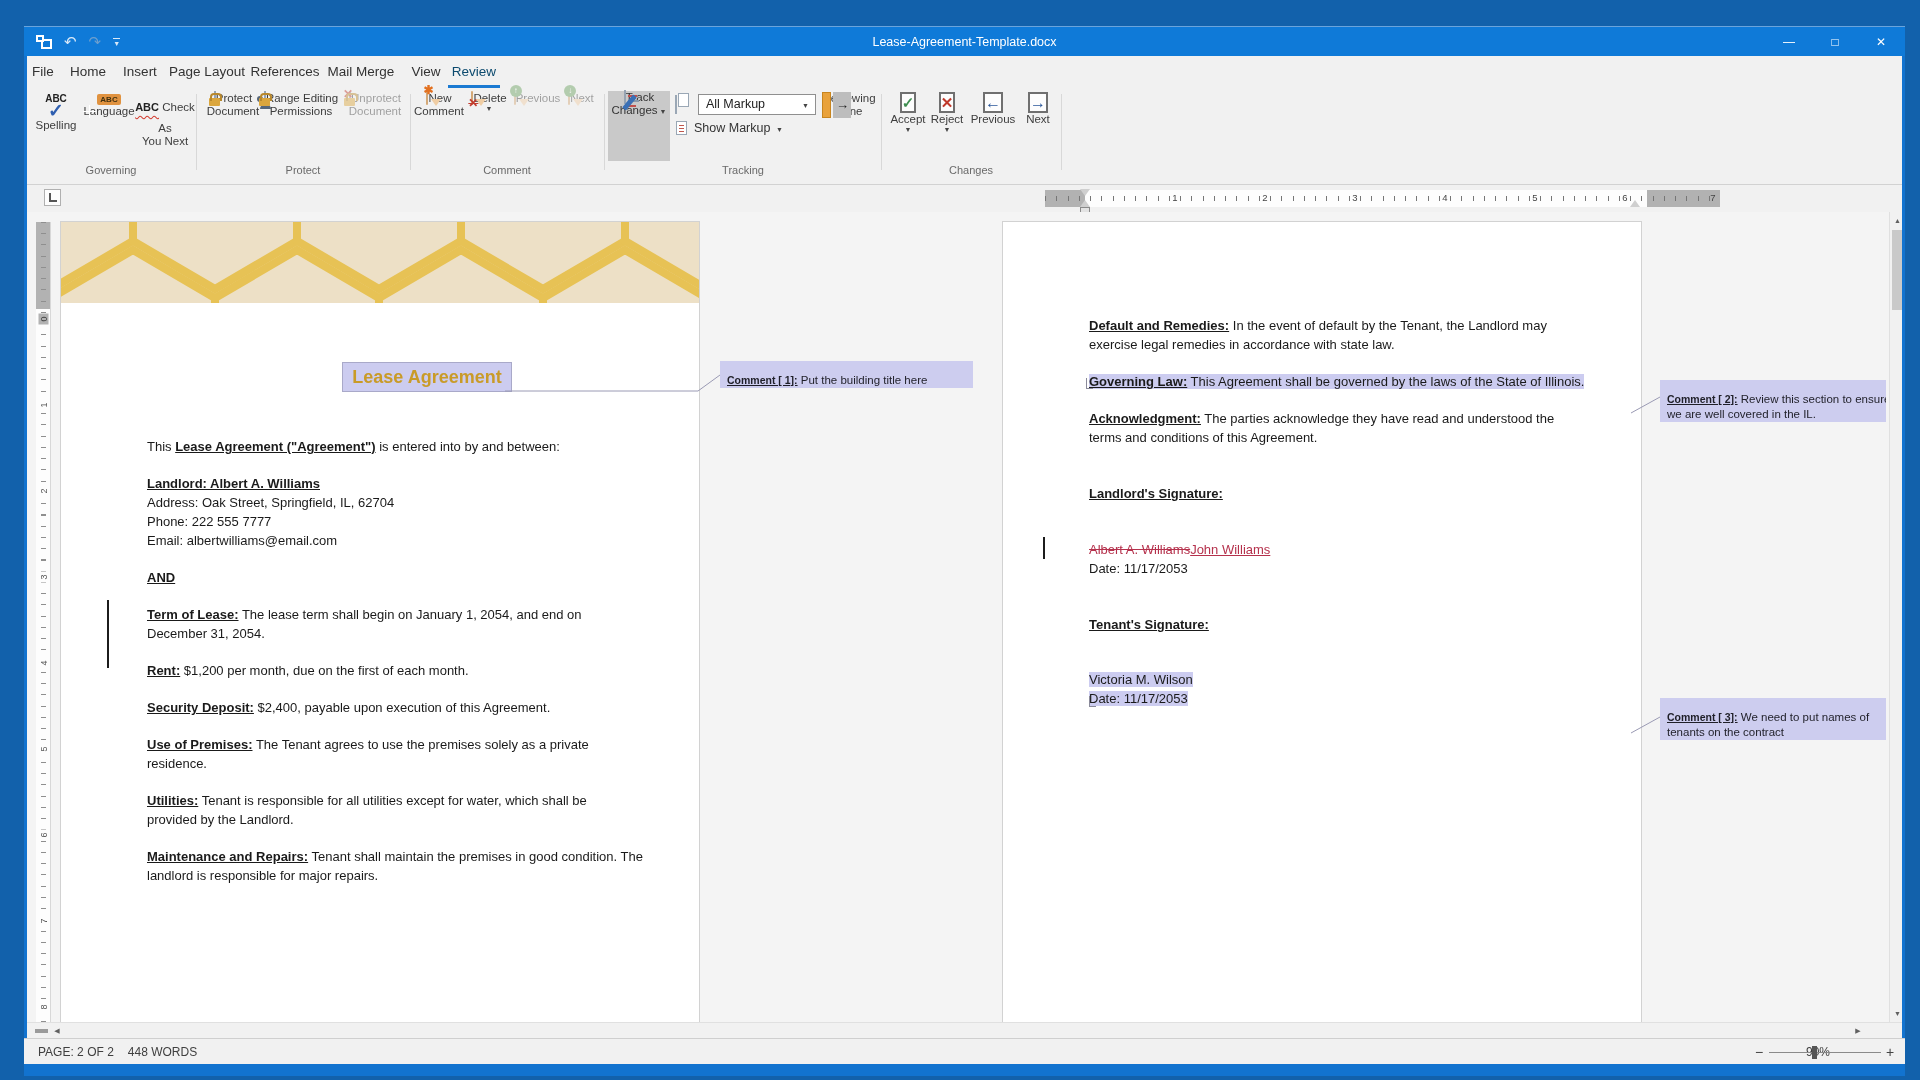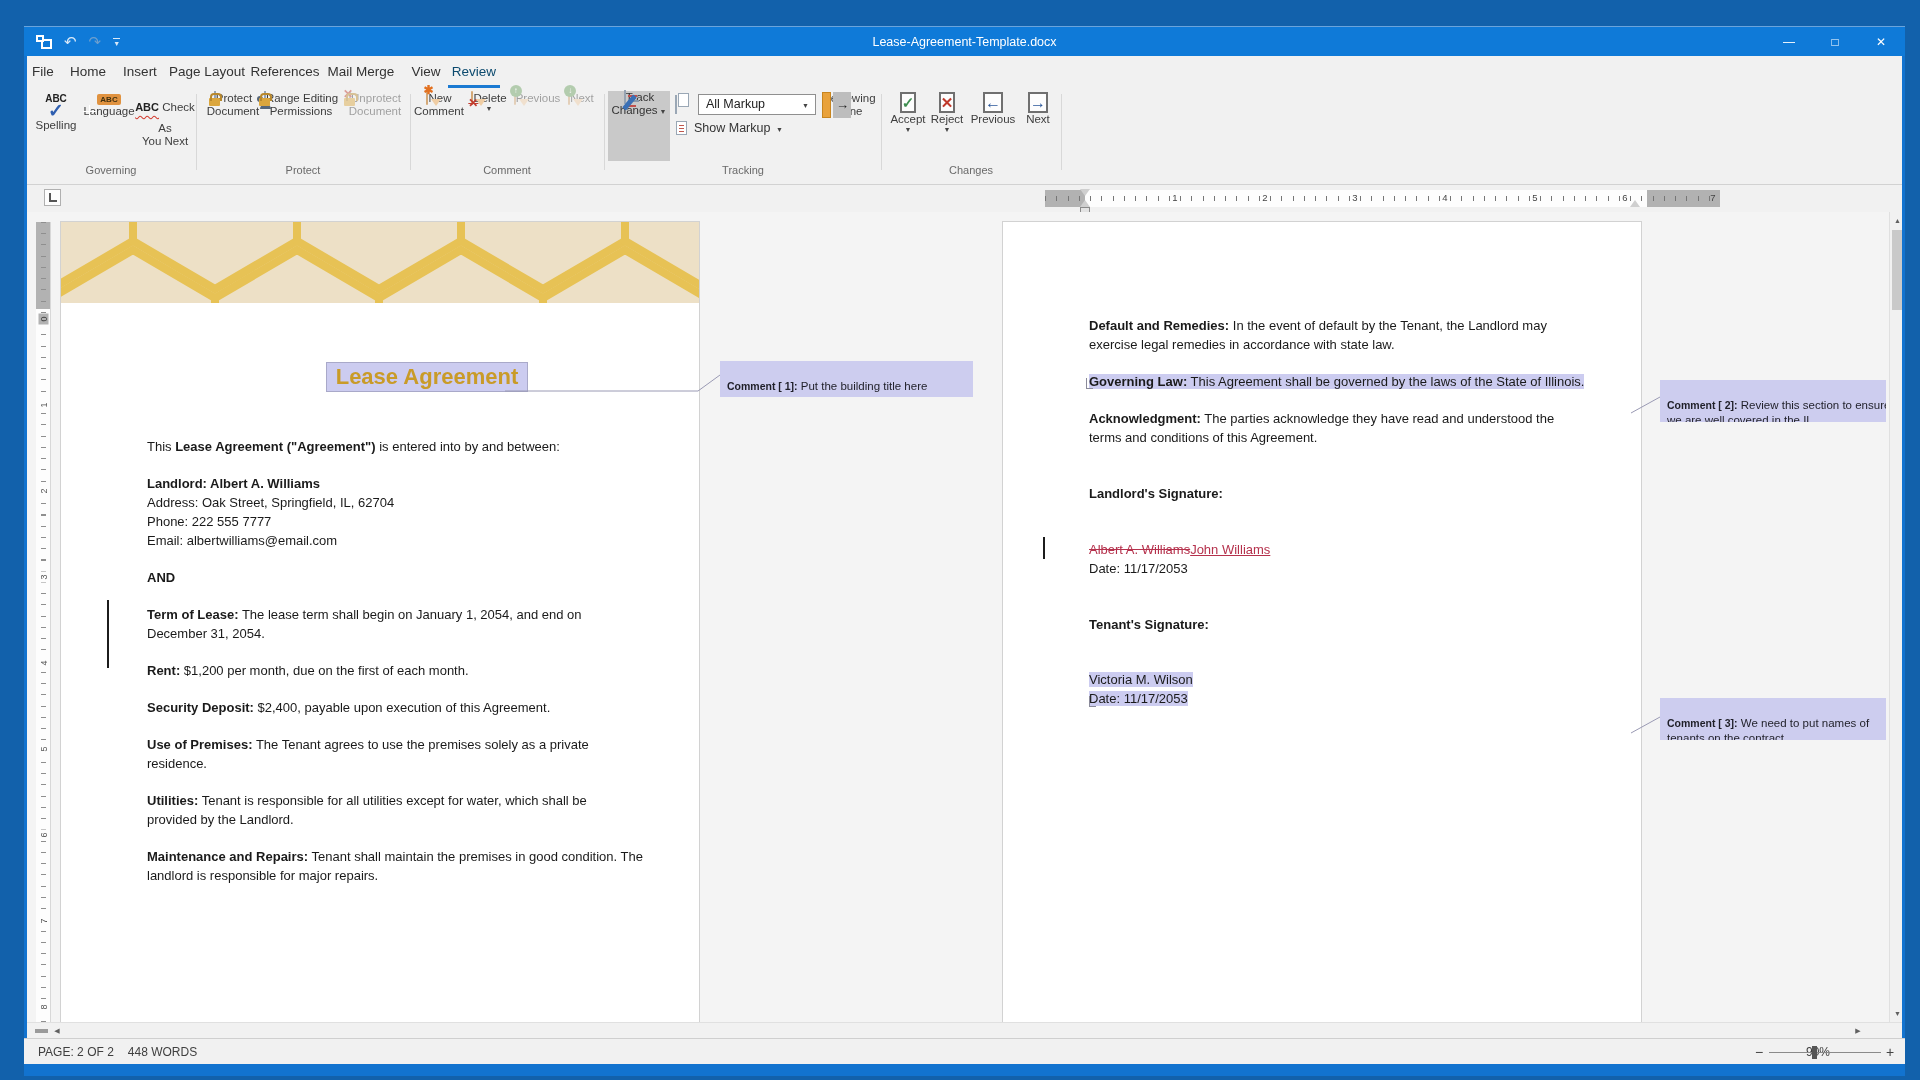--- a/index.html
+++ b/index.html
@@ -107,40 +107,40 @@
   .vruler .vr-top { height:87px; background:#b2b2b2; }
   .vruler .vticks { position:absolute; left:5px; top:0; width:5px; height:800px; background:repeating-linear-gradient(to bottom,#8f8f8f 0 1px, transparent 1px 11.25px); }
   .vnum { position:absolute; left:2px; width:11px; text-align:center; font-size:9px; color:#555; transform:rotate(-90deg); background:#fdfdfd; }
   .vnum.on-gray { background:#b2b2b2; color:#3f3f3f; }
 
   .page { position:absolute; top:10px; width:638px; height:800px; background:#fff; box-shadow:0 0 0 1px #d2d2d2; overflow:hidden; font-size:13px; line-height:19px; color:#1a1a1a; }
   .page-1 { left:34px; }
   .page-2 { left:976px; }
   .banner { display:block; width:638px; height:81px; }
   .doc-title { position:absolute; left:86px; top:140px; width:560px; text-align:center; }
-  .title-hl { display:inline-block; background:#ccccf0; border:1px solid #a9a9c9; padding:1px 9px; color:#c99b28; font-weight:bold; font-size:22px; line-height:26px; }
+  .title-hl { display:inline-block; background:#ccccf0; border:1px solid #a9a9c9; padding:1px 9px; color:#c99b28; font-weight:bold; font-size:18px; line-height:26px; }
   .pbody { position:absolute; left:86px; width:560px; }
   .p1body { top:215px; }
   .p2body { top:94px; }
   .para { margin-bottom:18px; }
   .mt37 { margin-top:37px; }
   .mt36 { margin-top:36px; }
-  b { font-weight:bold; }
+  b { font-weight:bold;text-decoration:underline; }
   .hl-y { background:#ffff00; }
   .hl-l { background:#ccccf0; }
   .del { color:#b5314c; text-decoration:line-through; }
   .ins { color:#b5314c; text-decoration:underline; }
 
   .cbar { position:absolute; width:2px; background:#1c1c1c; }
   .cbar-1 { left:80px; top:388px; height:68px; }
   .cbar-2 { left:1016px; top:325px; height:22px; }
   .abrkt { position:absolute; width:7px; height:11px; border-left:1px solid #8a8a9a; border-bottom:1px solid #8a8a9a; }
   .connectors { position:absolute; left:0; top:0; pointer-events:none; }
 
-  .comment { position:absolute; background:#cdcdef; padding:18px 7px; color:#1f1f28; font-size:11.5px; line-height:15px; overflow:hidden; }
+  .comment { position:absolute; background:#cdcdef; padding:12px 7px; color:#1f1f28; font-size:11.5px; line-height:15px; overflow:hidden; }
   .comment b { font-size:10.5px; }
   .comment .inner { width:240px; }
   .comment-1 { left:693px; top:149px; width:253px; height:27px; white-space:nowrap; }
   .comment-2 { left:1633px; top:168px; width:226px; height:42px; }
   .comment-3 { left:1633px; top:486px; width:226px; height:42px; }
 
   .vscroll { position:absolute; left:1862px; top:0; width:16px; height:810px; background:#f1f1f1; border-left:1px solid #e0e0e0; }
   .vscroll .arr { position:absolute; left:0; width:15px; text-align:center; font-size:7px; color:#606060; }
   .vscroll .arr.up { top:5px; }
   .vscroll .arr.down { bottom:5px; }

